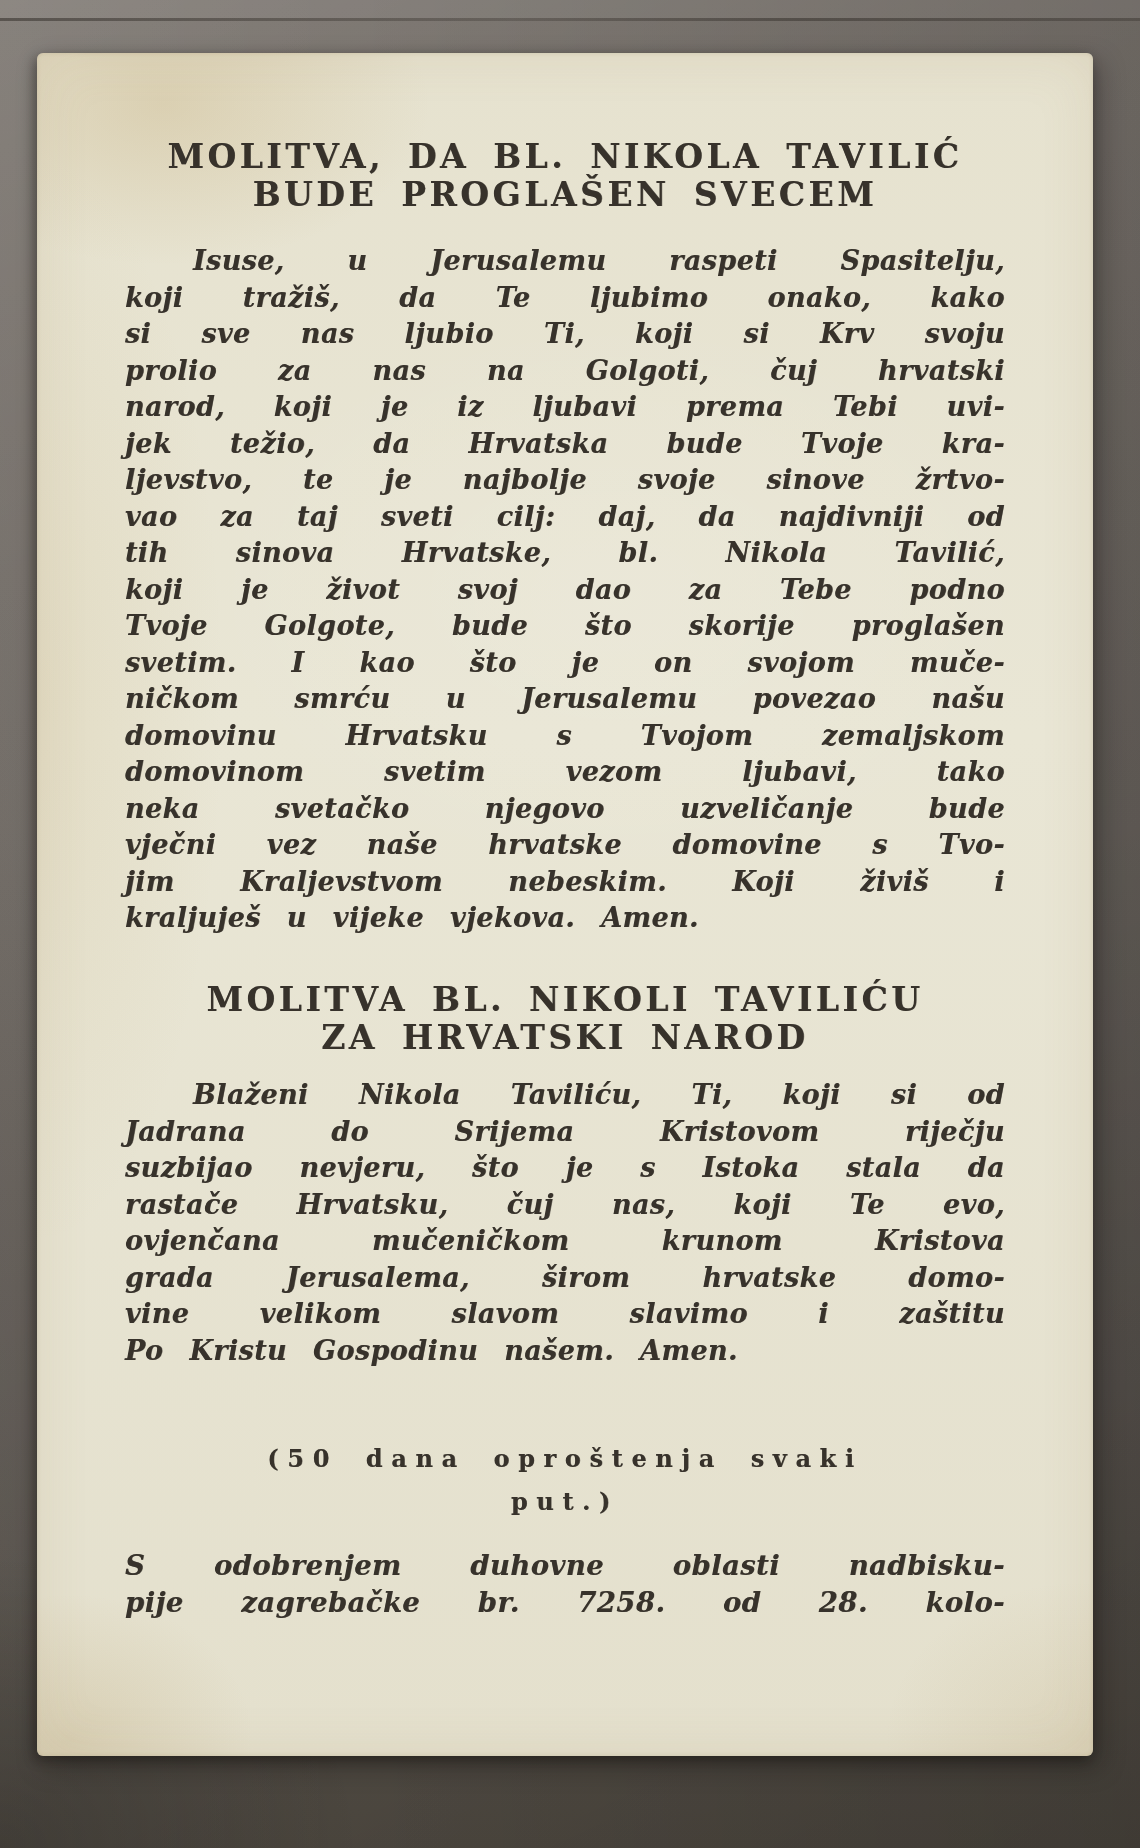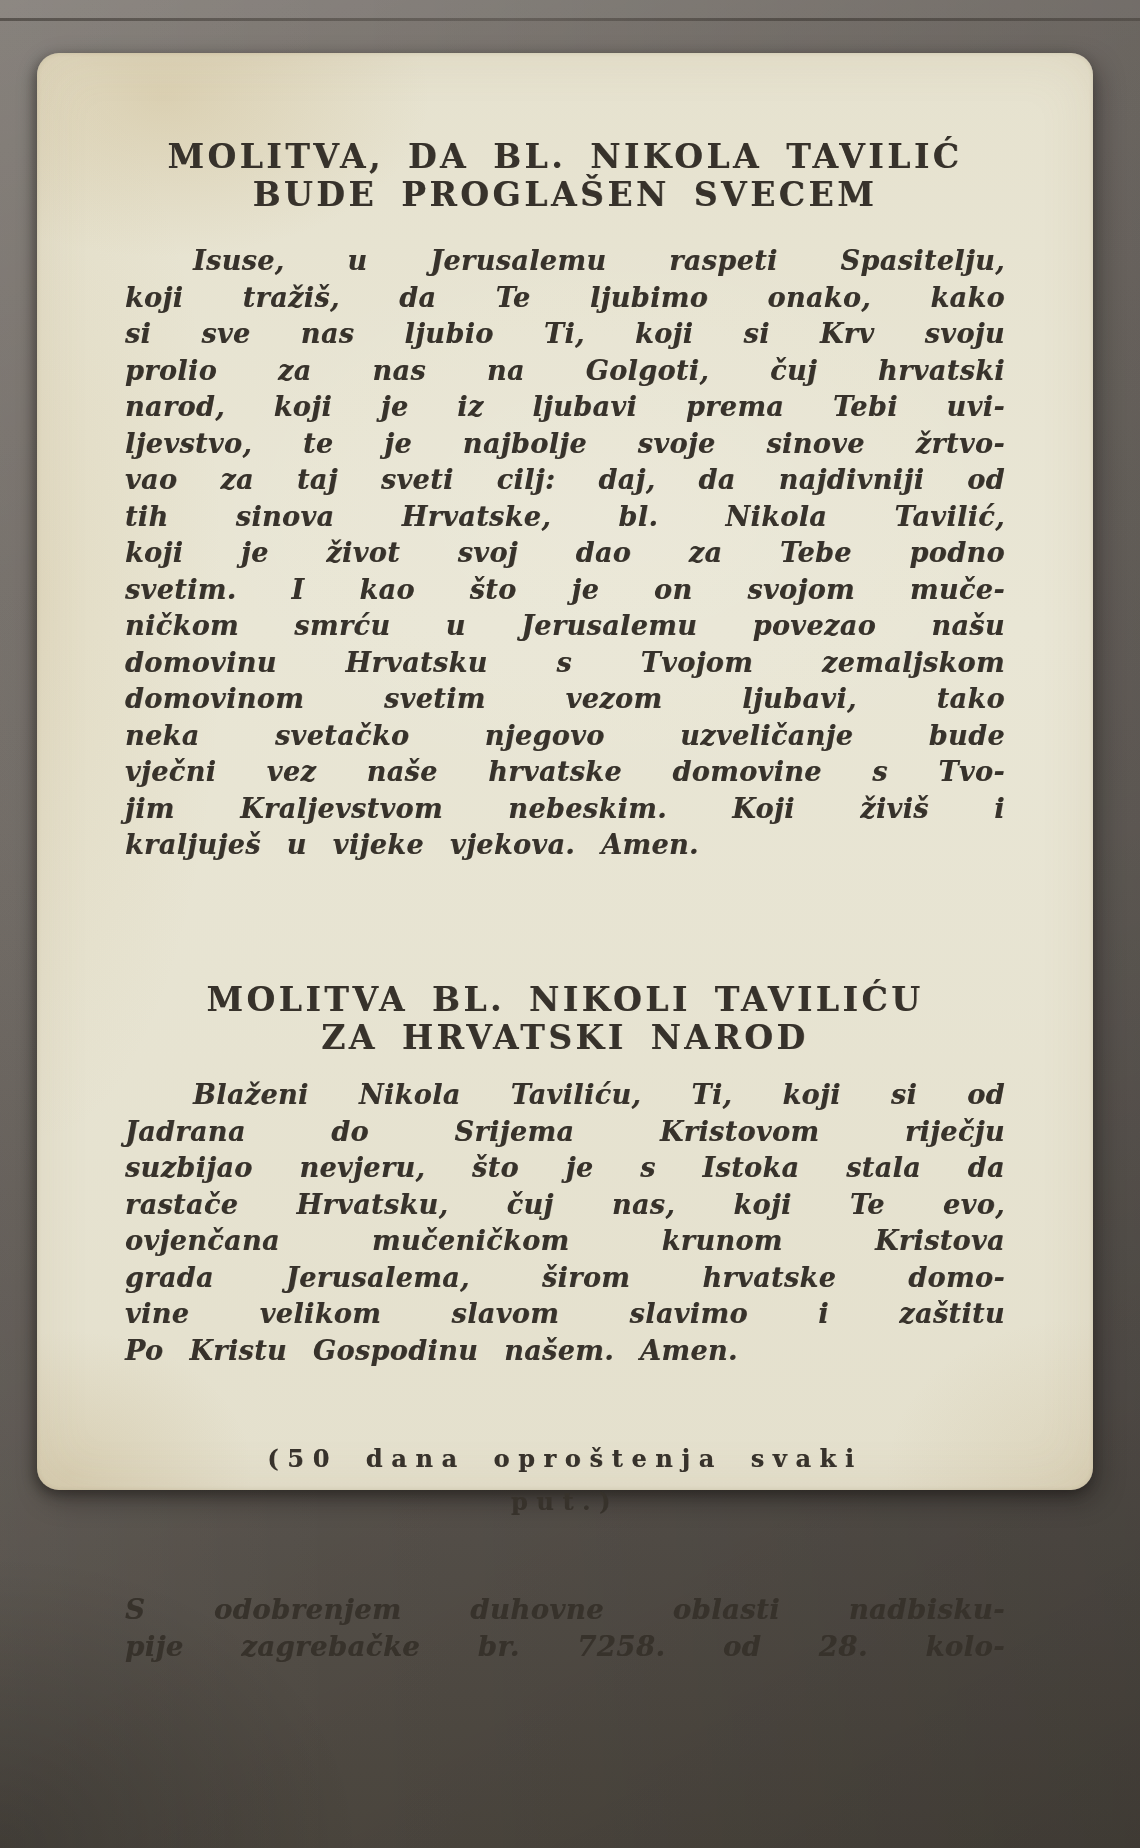--- a/index.html
+++ b/index.html
@@ -25,22 +25,22 @@
   .mat-crease {
     position: absolute; left: 0; top: 18px; width: 100%; height: 3px;
     background: linear-gradient(to right,
       rgba(52,47,42,0.55), rgba(52,47,42,0.30) 45%,
       rgba(52,47,42,0.50) 70%, rgba(52,47,42,0.38));
   }
 
   
   .card {
     position: absolute; left: 37px; top: 53px;
-    width: 1056px; height: 1437px;
-    border-radius: 22px;
+    width: 1056px; height: 1703px;
+    border-radius: 6px;
     background:
       radial-gradient(430px 260px at 12% 3%, rgba(176,142,74,0.22), rgba(176,142,74,0) 62%),
       radial-gradient(260px 760px at 0% 38%, rgba(180,150,80,0.13), rgba(180,150,80,0) 72%),
       radial-gradient(280px 220px at 3% 99%, rgba(168,138,78,0.20), rgba(168,138,78,0) 66%),
       radial-gradient(300px 240px at 99% 99%, rgba(168,138,78,0.14), rgba(168,138,78,0) 66%),
       radial-gradient(620px 420px at 55% 32%, rgba(255,255,255,0.10), rgba(255,255,255,0) 70%),
       linear-gradient(to bottom, #e6e2cf, #e9e6d5 40%, #e4e0cd);
     box-shadow:
       inset 0 0 54px rgba(145,118,62,0.12),
       inset 0 0 4px rgba(120,98,55,0.18),
@@ -71,21 +71,21 @@
   .ln.indent { text-indent: 68px; }
   .ln.last { text-align-last: left; word-spacing: 0.6em; }
 
   .indulgence {
     top: 1384px;
     font-size: 24px; line-height: 43px;
     text-align: center;
     letter-spacing: 0.36em; word-spacing: 0.45em;
   }
 
-  .approval { top: 1494px; font-size: 27.5px; line-height: 37px; letter-spacing: 0.4px; margin-top: 44px; }
+  .approval { top: 1494px; font-size: 27.5px; line-height: 37px; letter-spacing: 0.4px; }
   .approval .center { text-align: center; text-align-last: center; word-spacing: 0.35em; }
 </style>
 </head>
 <body>
 
 <div class="scene">
   <div class="mat-top-band"></div>
   <div class="mat-crease"></div>
 
   <div class="card">
@@ -94,24 +94,26 @@
       <div>MOLITVA, DA BL. NIKOLA TAVILIĆ</div>
       <div>BUDE PROGLAŠEN SVECEM</div>
     </div>
 
     <div class="blk para pos-para1">
       <div class="ln indent">Isuse, u Jerusalemu raspeti Spasitelju,</div>
       <div class="ln">koji tražiš, da Te ljubimo onako, kako</div>
       <div class="ln">si sve nas ljubio Ti, koji si Krv svoju</div>
       <div class="ln">prolio za nas na Golgoti, čuj hrvatski</div>
       <div class="ln">narod, koji je iz ljubavi prema Tebi uvi-</div>
+      <div class="ln">jek težio, da Hrvatska bude Tvoje kra-</div>
       <div class="ln">ljevstvo, te je najbolje svoje sinove žrtvo-</div>
       <div class="ln">vao za taj sveti cilj: daj, da najdivniji od</div>
       <div class="ln">tih sinova Hrvatske, bl. Nikola Tavilić,</div>
       <div class="ln">koji je život svoj dao za Tebe podno</div>
+      <div class="ln">Tvoje Golgote, bude što skorije proglašen</div>
       <div class="ln">svetim. I kao što je on svojom muče-</div>
       <div class="ln">ničkom smrću u Jerusalemu povezao našu</div>
       <div class="ln">domovinu Hrvatsku s Tvojom zemaljskom</div>
       <div class="ln">domovinom svetim vezom ljubavi, tako</div>
       <div class="ln">neka svetačko njegovo uzveličanje bude</div>
       <div class="ln">vječni vez naše hrvatske domovine s Tvo-</div>
       <div class="ln">jim Kraljevstvom nebeskim. Koji živiš i</div>
       <div class="ln last">kraljuješ u vijeke vjekova. Amen.</div>
     </div>
 

